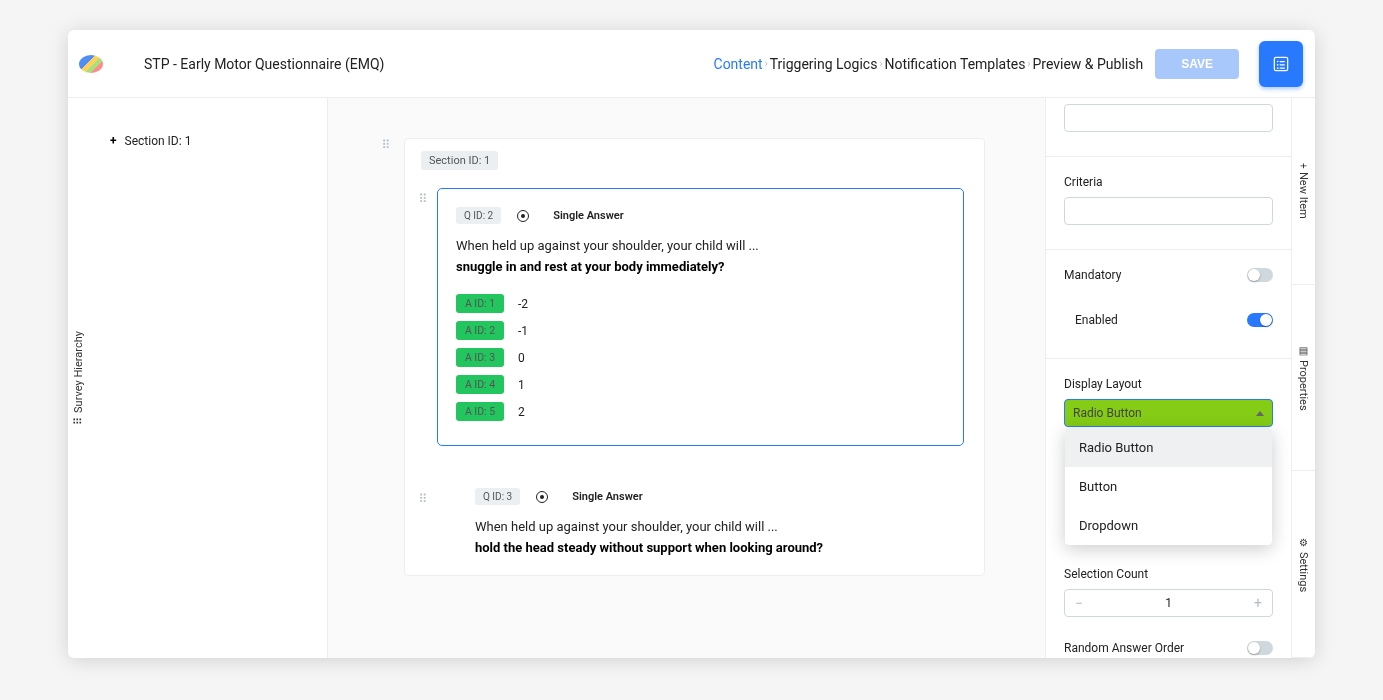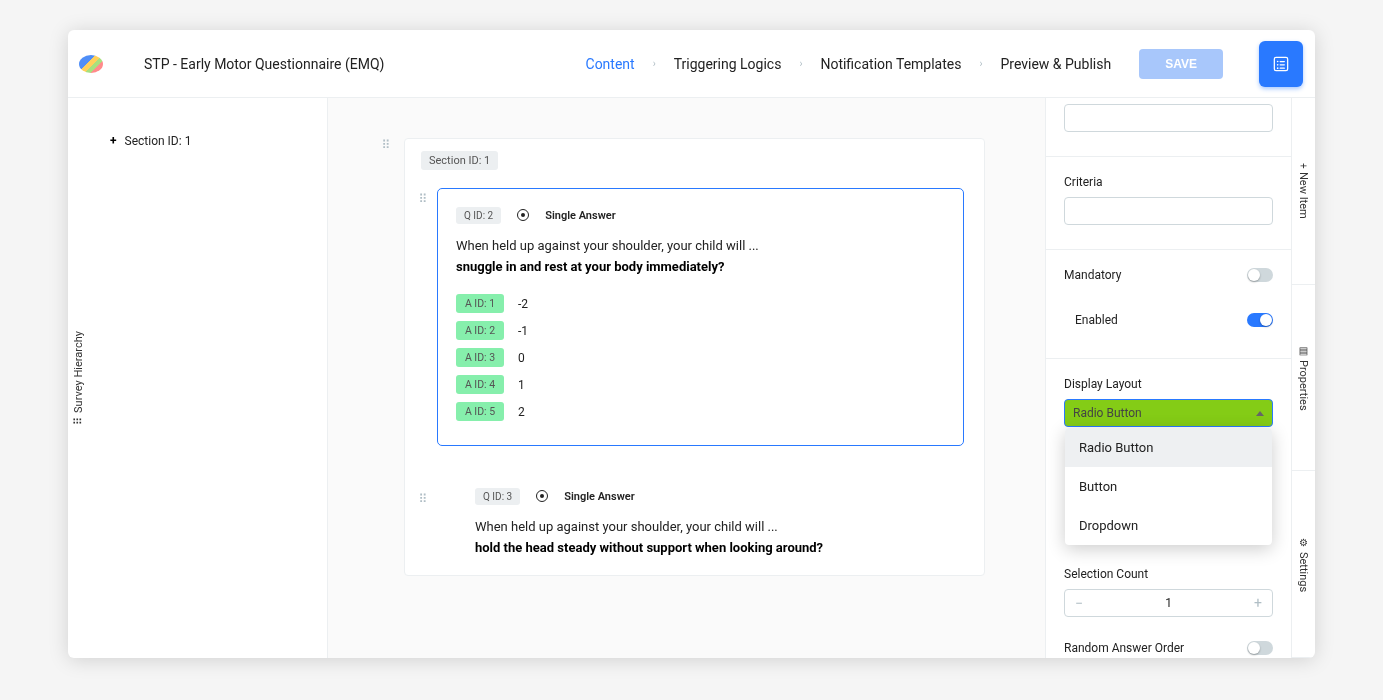--- a/index.html
+++ b/index.html
@@ -2,21 +2,21 @@
 <html><head>
 <meta charset="utf-8">
 <style>
 * { box-sizing: border-box; margin: 0; padding: 0; }
 body { font-family: -apple-system, BlinkMacSystemFont, "Segoe UI", Roboto, sans-serif; background: #f5f5f5; display: flex; justify-content: center; align-items: flex-start; padding: 30px 0; }
 .frame { width: 1247px; height: 628px; background: #fff; border-radius: 6px; box-shadow: 0 2px 20px rgba(0,0,0,0.15); overflow: hidden; display: flex; flex-direction: column; position: relative; }
 .header { display: flex; align-items: center; height: 68px; border-bottom: 1px solid #eceff1; padding: 0 12px 0 0; }
 .avatar-wrap { width: 46px; display:flex; align-items:center; justify-content:center; }
 .avatar { width: 24px; height: 18px; background: linear-gradient(135deg,#4f8ef7 40%, #ffd05b 40% 55%, #a7e07e 55% 70%, #ff8b8b 70%); border-radius: 50%; filter: blur(0.3px); }
 .title { font-size: 14px; color: #222; margin-left: 30px; }
-.nav { margin-left: auto; display: flex; align-items: center; gap: 18px; font-size: 14px; }
+.nav { margin-left: auto; display: flex; align-items: center; gap: 2px; font-size: 14px; }
 .nav-item { color: #222; cursor: pointer; }
 .nav-item.active { color: #2979ff; }
 .nav-sep { color: #b0bec5; font-size: 10px; }
 .save-btn { background: #a8c7fb; color: #fff; border: none; padding: 8px 26px; border-radius: 4px; font-size: 12px; font-weight: 600; cursor: pointer; margin-left: 10px; }
 .right-icon { width: 44px; height: 46px; background: #2979ff; border-radius: 6px; display:flex; align-items:center; justify-content:center; margin-left: 18px; cursor:pointer; box-shadow: 0 2px 4px rgba(41,121,255,0.4); }
 .right-icon svg { width: 20px; height: 20px; stroke: #fff; fill:none; stroke-width:1.5; }
 .body { display: flex; flex: 1; min-height: 0; position: relative; }
 .left-rail { width: 22px; display:flex; align-items:center; justify-content:center; border-right: 1px solid transparent; }
 .vlabel { writing-mode: vertical-rl; transform: rotate(180deg); font-size: 11px; color: #333; display:flex; align-items:center; gap:4px; }
 .hierarchy { width: 238px; border-right: 1px solid #eceff1; padding: 36px 20px; font-size: 12px; }
@@ -24,27 +24,27 @@
 .plus { font-weight:700; color:#000; }
 .canvas { flex: 1; background: #fafafa; overflow-y:auto; padding: 40px 60px 40px 50px; }
 .drag-dots { color:#b0bec5; font-size:12px; cursor:grab; width:16px; display:inline-block; text-align:center; }
 .section-wrap { display:flex; align-items:flex-start; gap:10px; margin-bottom: 16px; }
 .section-card { background:#fff; border-radius:4px; border:1px solid #eceff1; flex:1; padding:0; overflow:hidden; }
 .section-header { padding: 10px 16px 0; }
 .section-chip { background:#eceff1; color:#555; font-size:11px; padding:3px 8px; border-radius:3px; display:inline-block; }
 .question-card { margin: 18px 20px 24px; border:1.5px solid #2979ff; border-radius:5px; padding: 18px 18px 16px; }
 .q-top { display:flex; align-items:center; gap:16px; margin-bottom:14px; }
 .q-chip { background:#eceff1; color:#555; font-size:10px; padding:3px 8px; border-radius:3px; }
-.q-type { display:flex; align-items:flex-start; gap:16px; font-size:11px; font-weight:600; color:#222; }
+.q-type { display:flex; align-items:flex-end; gap:24px; font-size:11px; font-weight:600; color:#222; }
 .q-type-icon { width:12px; height:12px; border:1.5px solid #222; border-radius:50%; display:inline-flex; align-items:center; justify-content:center; }
 .q-type-icon::after{ content:""; width:4px; height:4px; background:#222; border-radius:50%; }
 .q-stem { font-size:13px; color:#222; margin-bottom:6px; }
 .q-bold { font-size:13px; font-weight:700; color:#000; margin-bottom:20px; }
 .answer-row { display:flex; align-items:center; gap:14px; margin-bottom:8px; }
-.answer-chip { background:#86efac; color:#555; font-size:10.5px; padding:3px 7px; border-radius:3px; min-width:48px; text-align:center; }
+.answer-chip { background:#22c55e; color:#555; font-size:10.5px; padding:3px 7px; border-radius:3px; min-width:48px; text-align:center; }
 .answer-val { font-size:12px; color:#222; }
 .question-plain { padding: 18px 38px 16px; }
 .props { width: 246px; border-left:1px solid #eceff1; padding: 6px 18px 20px; overflow:visible; position:relative; }
 .field { margin-bottom: 24px; }
 .label { font-size:12px; color:#222; margin-bottom: 8px; display:block; }
 .input { width:100%; height:28px; border:1px solid #cfd8dc; border-radius:4px; background:#fff; padding:0 8px; font-size:12px; outline:none; }
 .divider { height:1px; background:#eceff1; margin: 0 -18px 18px; }
 .toggle-row { display:flex; align-items:center; justify-content:space-between; margin-bottom: 20px; gap: 13px; }
 .toggle { width:26px; height:14px; background:#cfd8dc; border-radius:8px; position:relative; cursor:pointer; }
 .toggle::after{ content:""; width:12px; height:12px; background:#fff; border-radius:50%; position:absolute; top:1px; left:1px; box-shadow:0 1px 2px rgba(0,0,0,0.3); }

